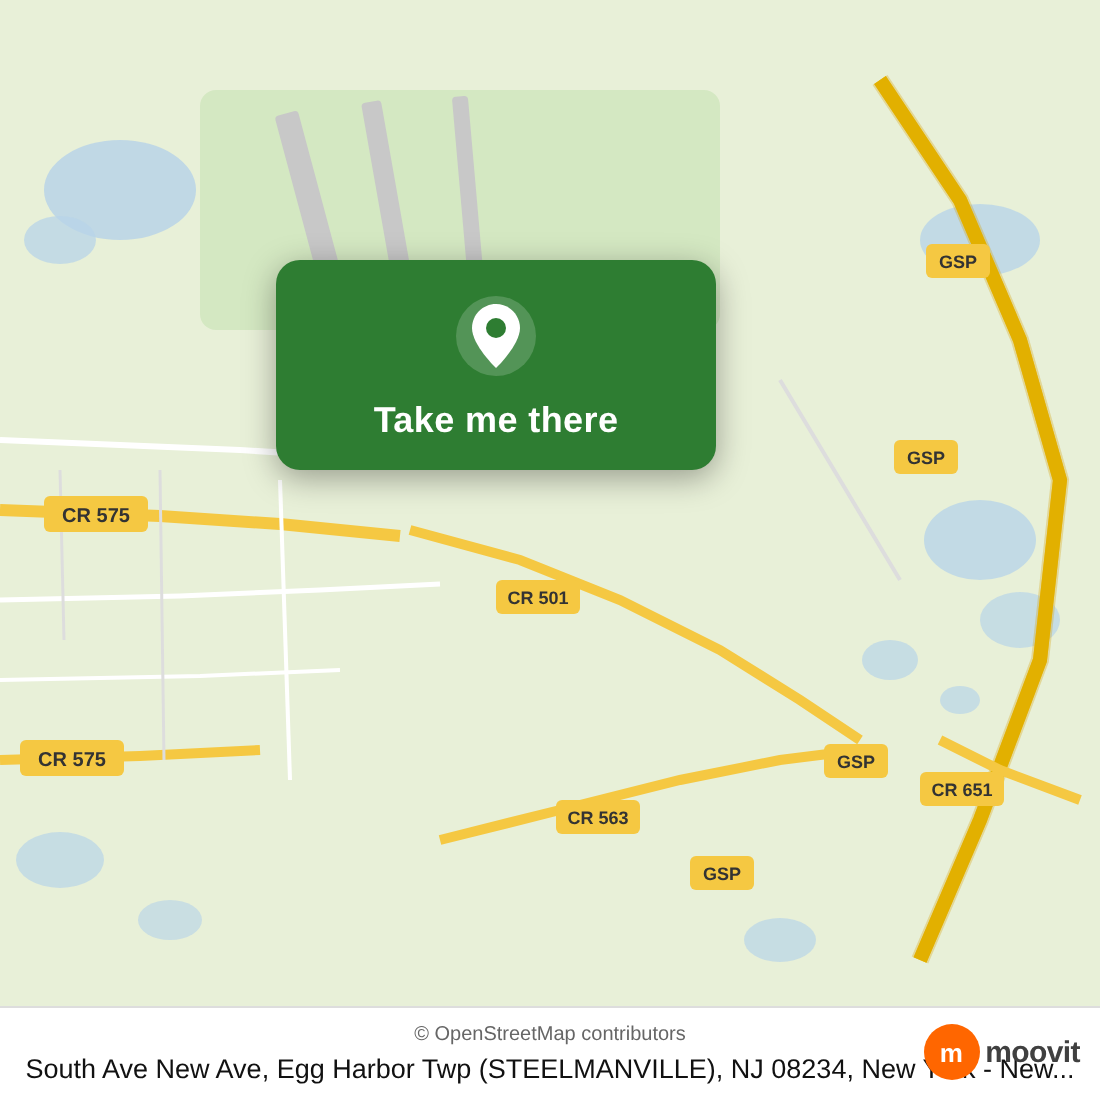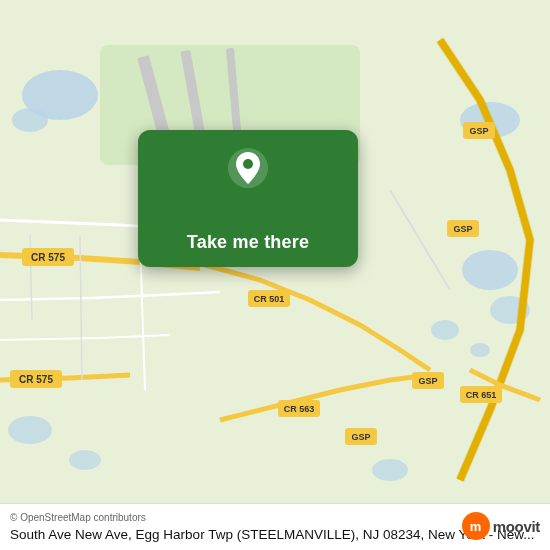--- a/index.html
+++ b/index.html
@@ -62,32 +62,32 @@
     #take-me-there-btn {
       color: #fff;
       font-size: 18px;
       font-weight: 600;
       text-align: center;
       background: none;
       border: none;
       cursor: pointer;
       padding: 0;
       letter-spacing: 0.2px;
-      margin-top: 32px;
     }
 
     
     #bottom-bar {
       position: absolute;
       bottom: 0;
       left: 0;
       width: 100%;
       background: #fff;
       padding: 8px 10px 6px 10px;
       border-top: 1px solid #ddd;
+      text-align: center;
     }
 
     #attribution {
       font-size: 10px;
       color: #666;
       margin-bottom: 3px;
     }
 
     #address-text {
       font-size: 13.5px;

